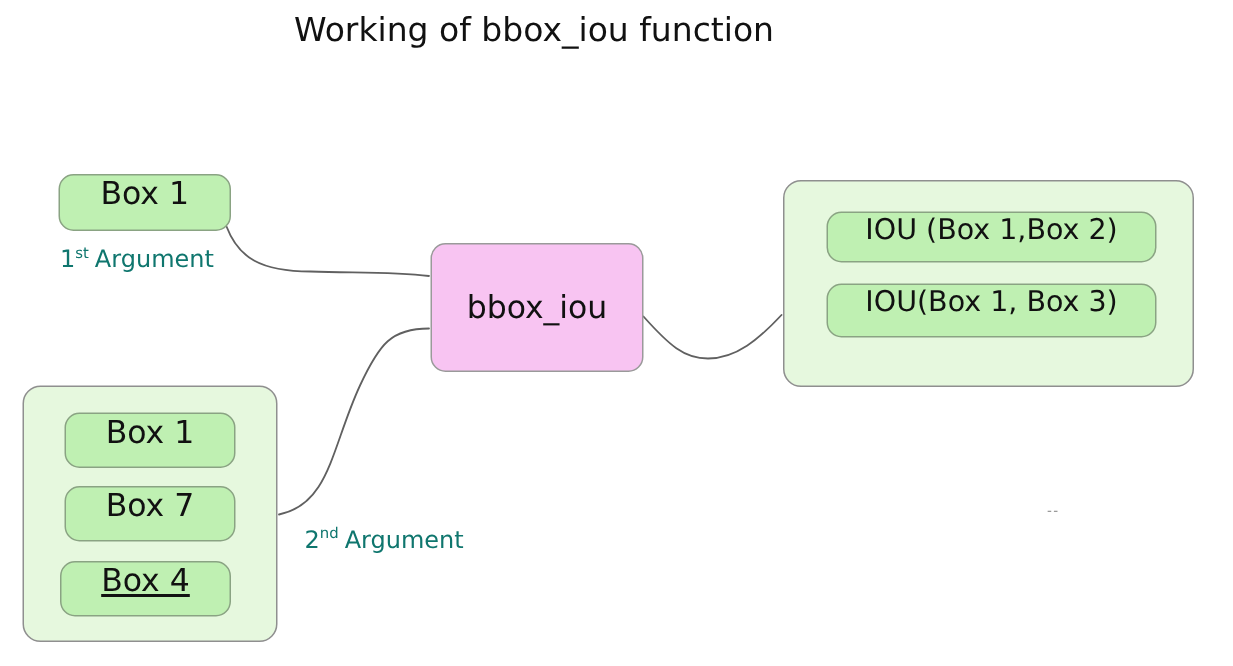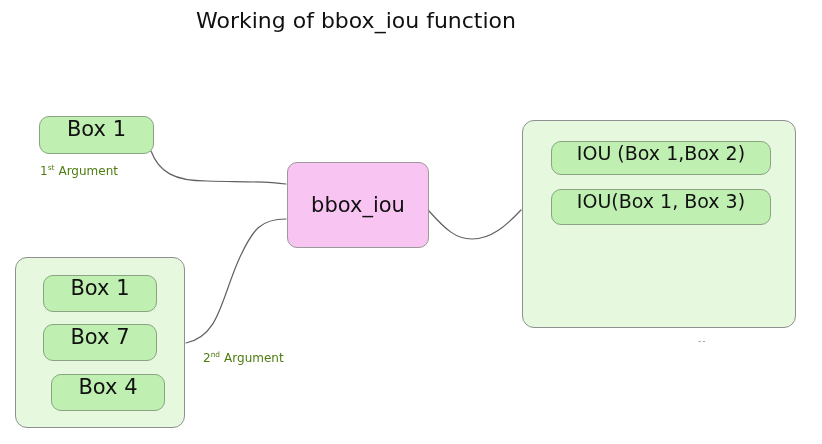--- a/index.html
+++ b/index.html
@@ -37,21 +37,21 @@
     position:absolute;background:var(--container-green-fill);
     border:1.5px solid var(--container-border);
     border-radius:12px;box-sizing:border-box;
   }
   .func-node{
     position:absolute;display:flex;align-items:center;justify-content:center;
     background:var(--function-fill);
     border:1.5px solid var(--function-border);
     border-radius:10px;font-size:21px;box-sizing:border-box;
   }
-  .caption{position:absolute;font-size:12px;color:#4d7c0f;white-space:nowrap;}
+  .caption{position:absolute;font-size:16px;color:#0f766e;white-space:nowrap;}
   .caption sup{font-size:0.62em;}
   .caption .rest{margin-left:4px;}
   .iou-node{font-size:19px;}
   .ellipsis-mark{
     position:absolute;left:698px;top:336px;
     font-size:9px;color:#8a8a8a;letter-spacing:1px;
   }
 </style>
 </head>
 <body>
@@ -73,33 +73,33 @@
     <span>1</span><sup>st</sup><span class="rest">Argument</span>
   </div>
 
   <div class="container-box" style="left:15px;top:257px;width:170px;height:171px;">
     <div class="node" style="left:27px;top:17px;width:114px;height:37px;">
       <span>Box 1</span>
     </div>
     <div class="node" style="left:27px;top:66px;width:114px;height:37px;">
       <span>Box 7</span>
     </div>
-    <div class="node" style="left:35px;top:116px;width:114px;height:37px;">
+    <div class="node" style="left:24px;top:116px;width:114px;height:37px;text-decoration:underline;">
       <span>Box 4</span>
     </div>
   </div>
   <div class="caption" style="left:203px;top:350px;">
     <span>2</span><sup>nd</sup><span class="rest">Argument</span>
   </div>
 
   <div class="func-node" style="left:287px;top:162px;width:142px;height:86px;align-items:center;">
     <span>bbox_iou</span>
   </div>
 
-  <div class="container-box" style="left:522px;top:120px;width:274px;height:208px;">
+  <div class="container-box" style="left:522px;top:120px;width:274px;height:138px;">
     <div class="node iou-node" style="left:28px;top:20px;width:220px;height:34px;">
       <span>IOU (Box 1,Box 2)</span>
     </div>
     <div class="node iou-node" style="left:28px;top:68px;width:220px;height:36px;border-radius:10px;">
       <span>IOU(Box 1, Box 3)</span>
     </div>
   </div>
 
   <div class="ellipsis-mark">--</div>
 

